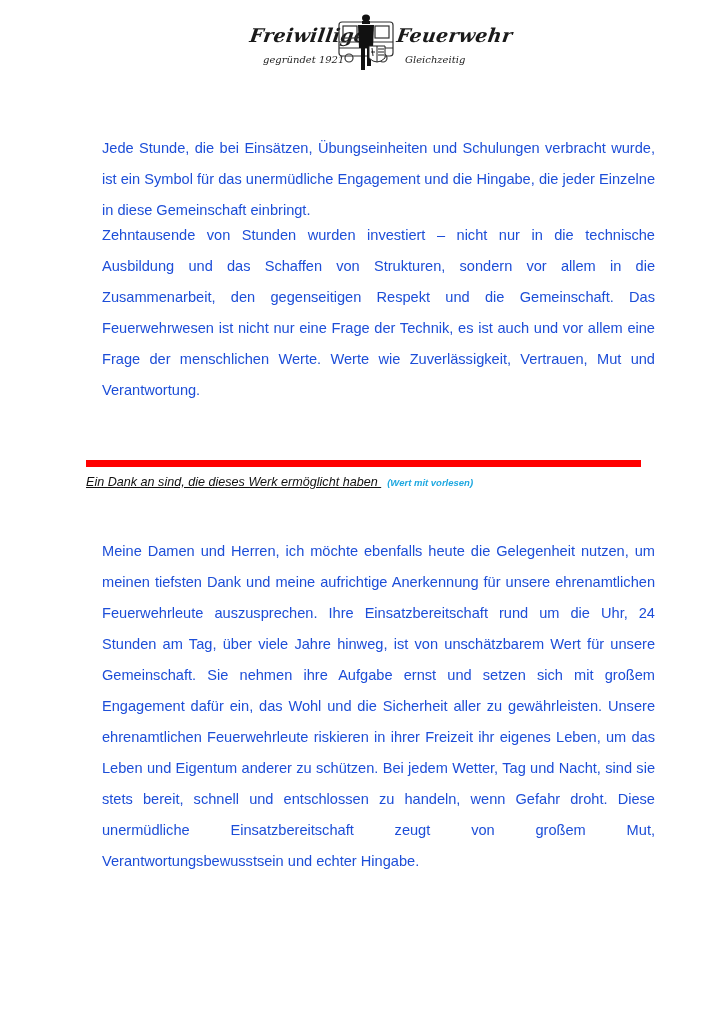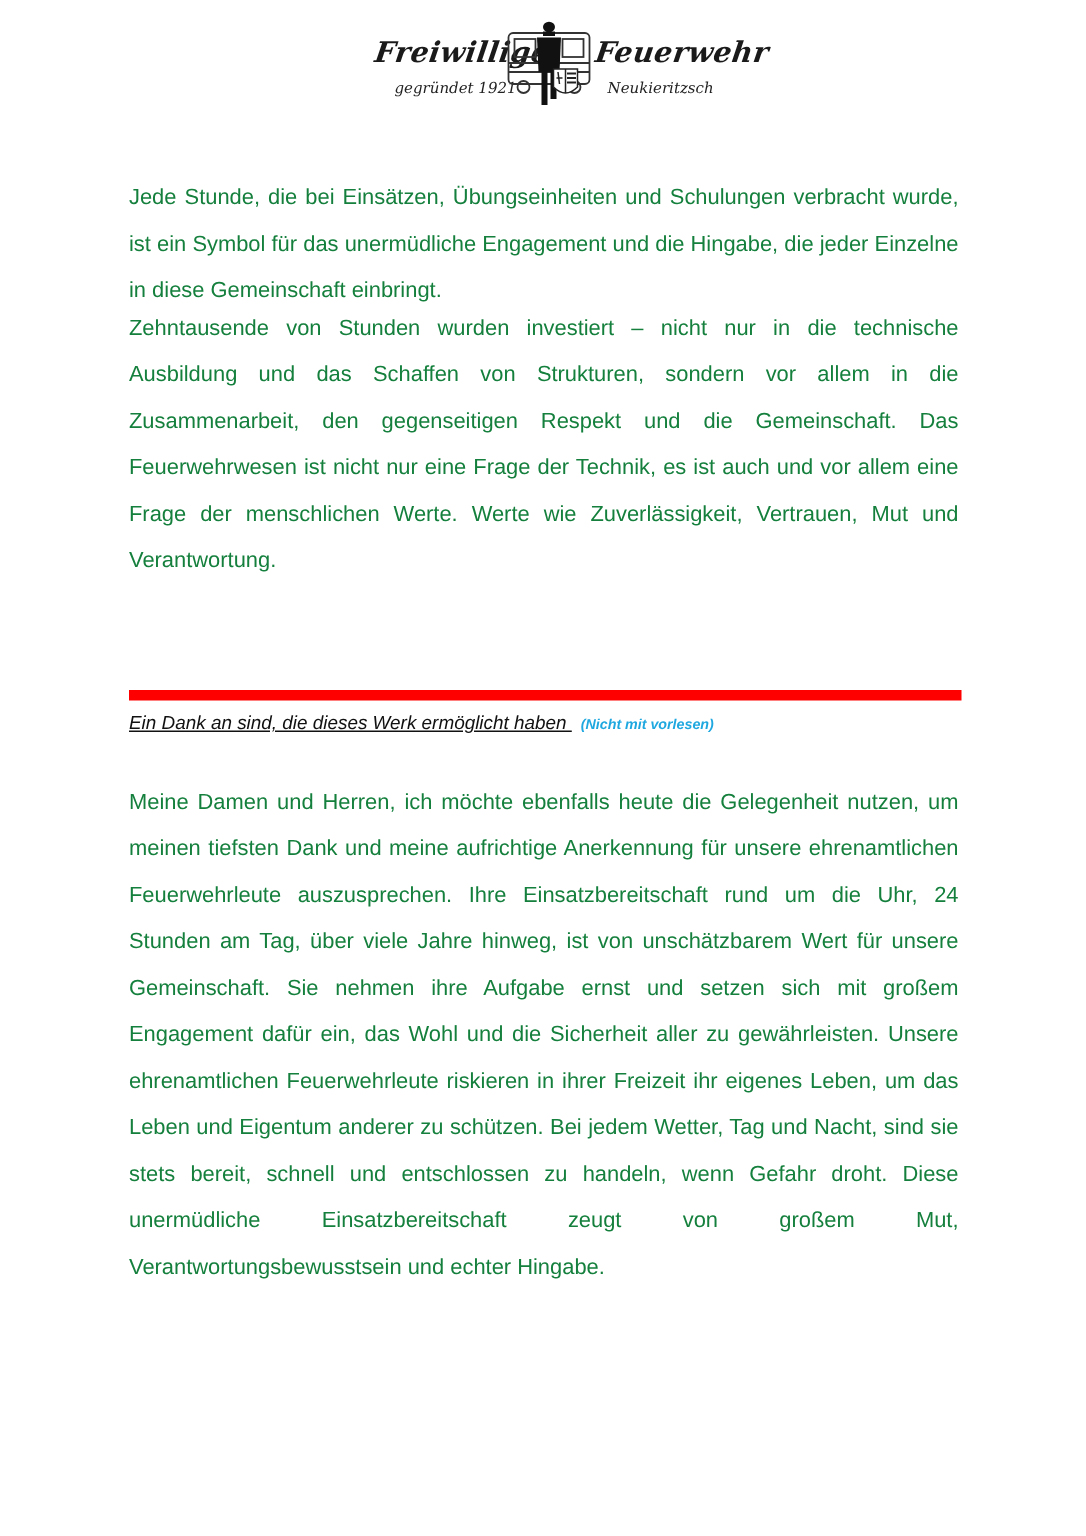--- a/index.html
+++ b/index.html
@@ -58,22 +58,22 @@
 
     
     .para {
       position: absolute;
       left: 86px;
       width: 553px;
       font-family: "Liberation Sans", sans-serif;
       font-size: 14.6px;
       line-height: 31px;
       text-align: justify;
-      color: #15803d;
-      margin: 0;
+      color: #1d4ed8;
+      margin: 16px;
     }
     .p1 { top: 117px; }
     .p2 { top: 204px; }
     .p4 { top: 520px; }
     .p5 { top: 874px; line-height: 30px; }
 
     .red-rule {
       position: absolute;
       left: 86px;
       top: 460px;
@@ -103,21 +103,21 @@
   </style>
 </head>
 <body>
 
 <div class="page">
 
   <div class="logo">
     <span class="word w1">Freiwillige</span>
     <span class="word w2">Feuerwehr</span>
     <span class="sub s1">gegründet 1921</span>
-    <span class="sub s2">Neukieritzsch</span>
+    <span class="sub s2">Gleichzeitig</span>
     <svg class="emblem" viewBox="0 0 62 64">
 
       <g fill="none" stroke="#333" stroke-width="1.2">
         <rect x="4" y="10" width="54" height="34" rx="3"></rect>
         <rect x="8" y="14" width="14" height="12"></rect>
         <rect x="40" y="14" width="14" height="12"></rect>
         <line x1="4" y1="30" x2="58" y2="30"></line>
         <line x1="4" y1="36" x2="58" y2="36"></line>
         <circle cx="14" cy="46" r="4"></circle>
         <circle cx="48" cy="46" r="4"></circle>
@@ -139,18 +139,18 @@
       </g>
     </svg>
   </div>
 
   <p class="para p1">Jede Stunde, die bei Einsätzen, Übungseinheiten und Schulungen verbracht wurde, ist ein Symbol für das unermüdliche Engagement und die Hingabe, die jeder Einzelne in diese Gemeinschaft einbringt.</p>
   <p class="para p2">Zehntausende von Stunden wurden investiert – nicht nur in die technische Ausbildung und das Schaffen von Strukturen, sondern vor allem in die Zusammenarbeit, den gegenseitigen Respekt und die Gemeinschaft. Das Feuerwehrwesen ist nicht nur eine Frage der Technik, es ist auch und vor allem eine Frage der menschlichen Werte. Werte wie Zuverlässigkeit, Vertrauen, Mut und Verantwortung.</p>
 
   <div class="red-rule"></div>
 
   <div class="section-heading">
-    <span class="title">Ein Dank an sind, die dieses Werk ermöglicht haben </span><span class="note">(Nicht mit vorlesen)</span>
+    <span class="title">Ein Dank an sind, die dieses Werk ermöglicht haben </span><span class="note">(Wert mit vorlesen)</span>
   </div>
 
   <p class="para p4">Meine Damen und Herren, ich möchte ebenfalls heute die Gelegenheit nutzen, um meinen tiefsten Dank und meine aufrichtige Anerkennung für unsere ehrenamtlichen Feuerwehrleute auszusprechen. Ihre Einsatzbereitschaft rund um die Uhr, 24 Stunden am Tag, über viele Jahre hinweg, ist von unschätzbarem Wert für unsere Gemeinschaft. Sie nehmen ihre Aufgabe ernst und setzen sich mit großem Engagement dafür ein, das Wohl und die Sicherheit aller zu gewährleisten. Unsere ehrenamtlichen Feuerwehrleute riskieren in ihrer Freizeit ihr eigenes Leben, um das Leben und Eigentum anderer zu schützen. Bei jedem Wetter, Tag und Nacht, sind sie stets bereit, schnell und entschlossen zu handeln, wenn Gefahr droht. Diese unermüdliche Einsatzbereitschaft zeugt von großem Mut, Verantwortungsbewusstsein und echter Hingabe.</p>
 
 </div>
 
 </body></html>

